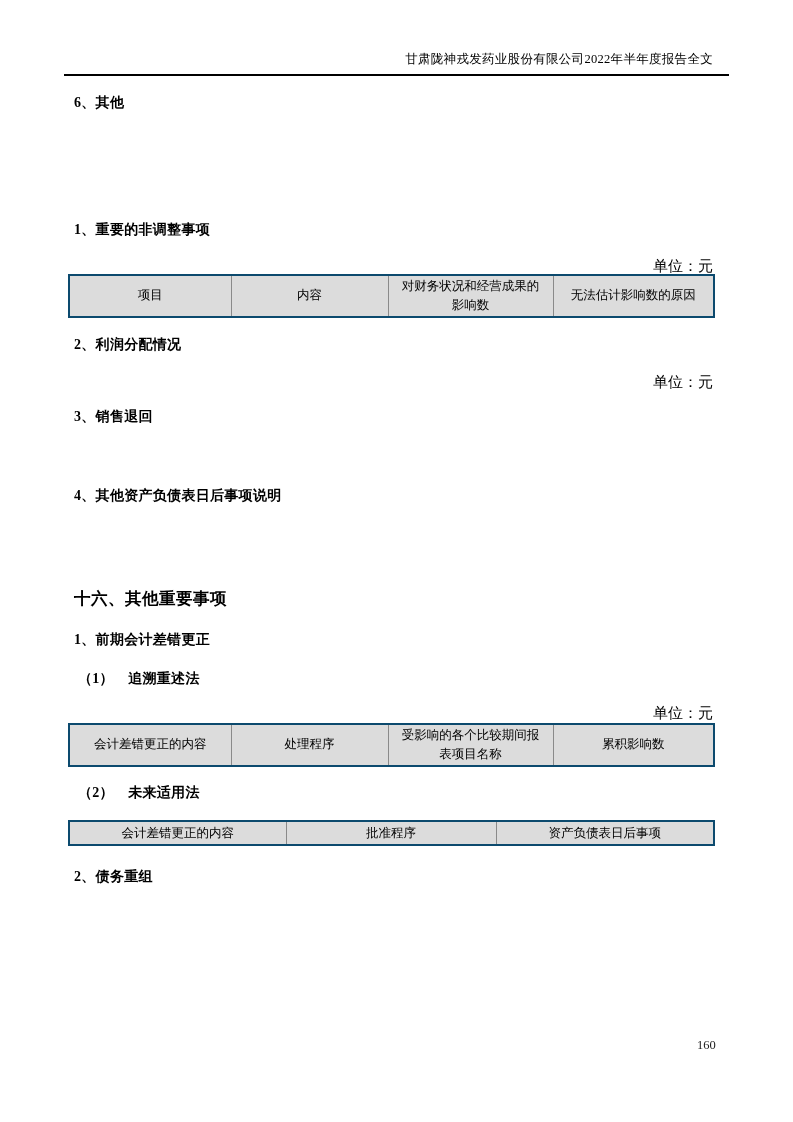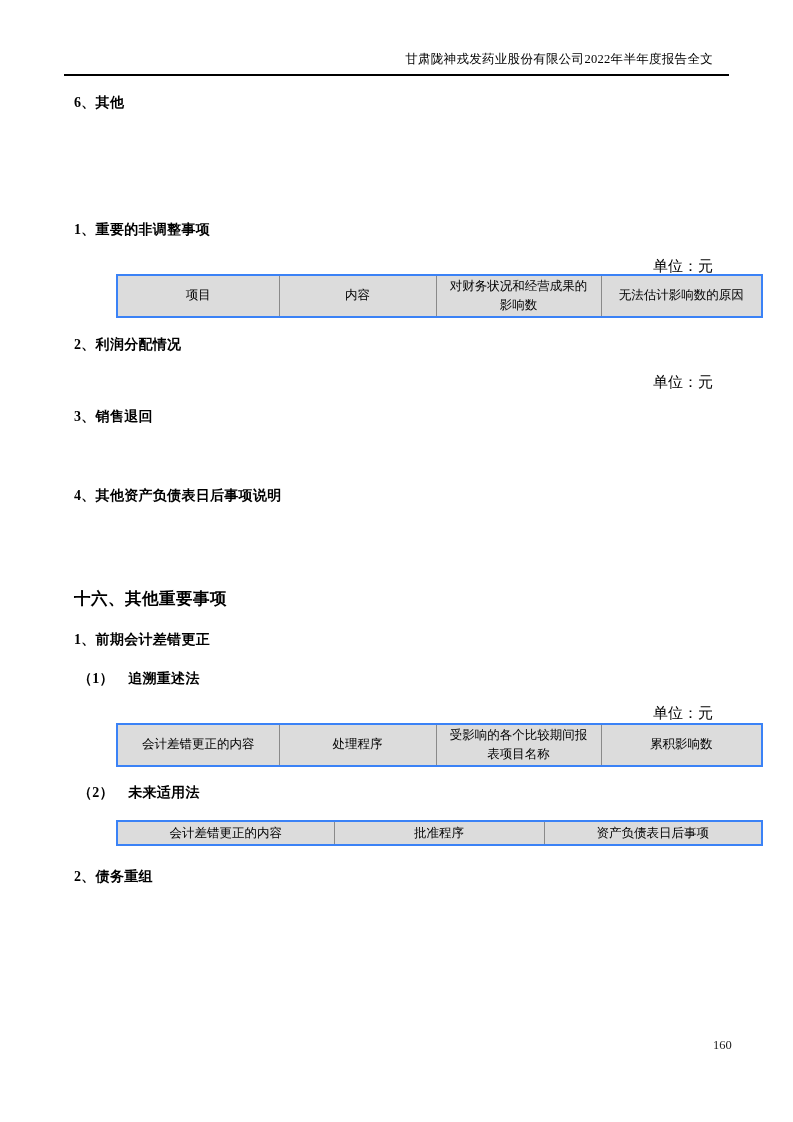--- a/index.html
+++ b/index.html
@@ -59,39 +59,38 @@
     font-size: 15px;
     white-space: nowrap;
   }
 
   table.rpt {
     position: absolute;
     left: 68px;
     width: 645px;
     border-collapse: collapse;
     table-layout: fixed;
-    border: 2px solid #3b82f6;
-    margin-left: 48px;
+    border: 2px solid #0c4a6e;
   }
   table.rpt td {
     background: #dcdcdc;
     border: 1px solid #8a8a8a;
     text-align: center;
     vertical-align: middle;
     font-size: 12.5px;
     line-height: 1.5;
     padding: 1px 10px;
     word-break: break-all;
   }
   table.rpt.row-tall td { height: 37px; }
   table.rpt.row-short td { height: 20px; }
 
   .page-num {
     top: 1038px;
-    left: 713px;
+    left: 697px;
     font-size: 12.5px;
     color: #1c1c1c;
   }
 </style>
 </head>
 <body>
 
 <div class="page">
 
   <div class="abs hdr-title">甘肃陇神戎发药业股份有限公司2022年半年度报告全文</div>

